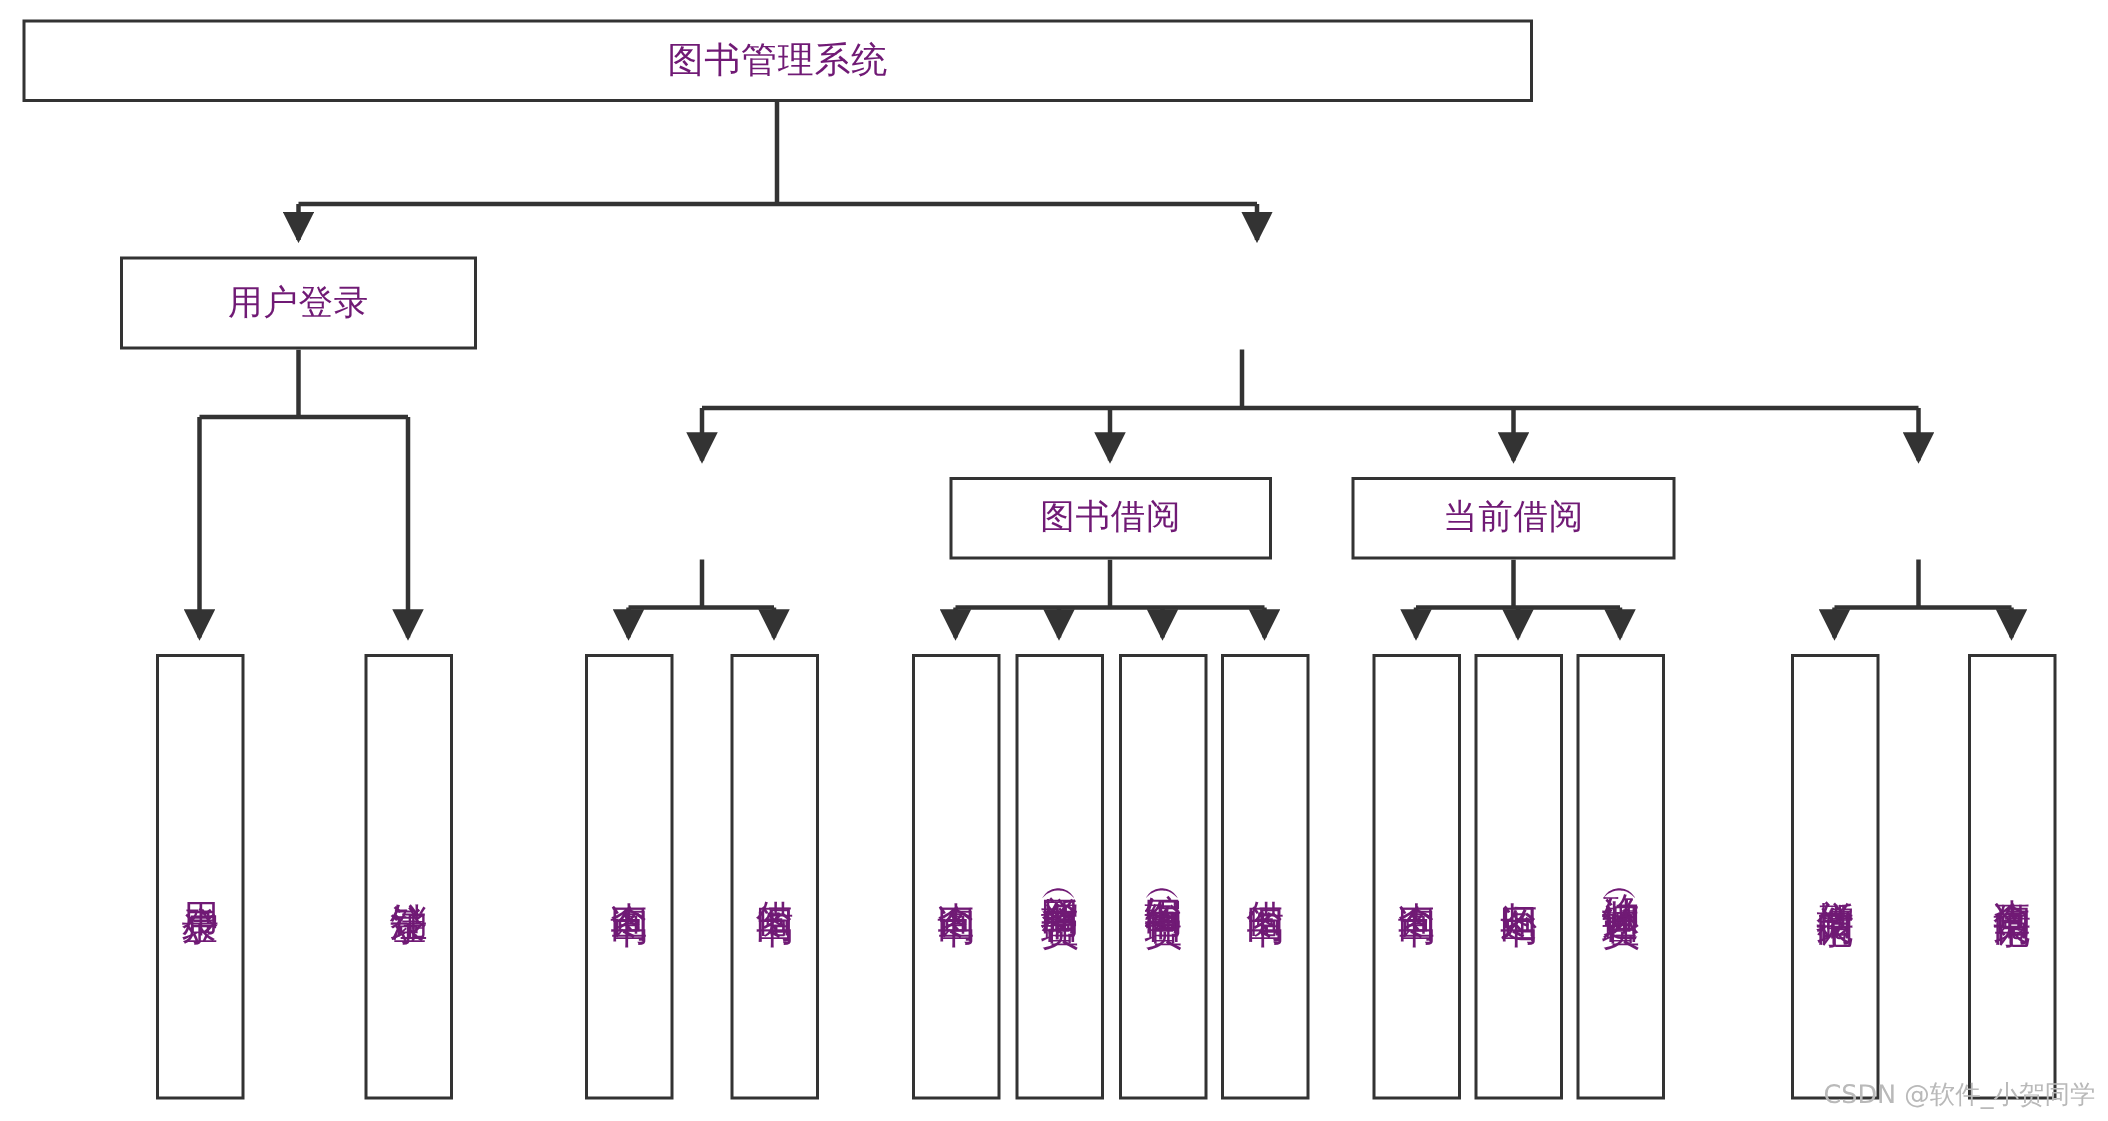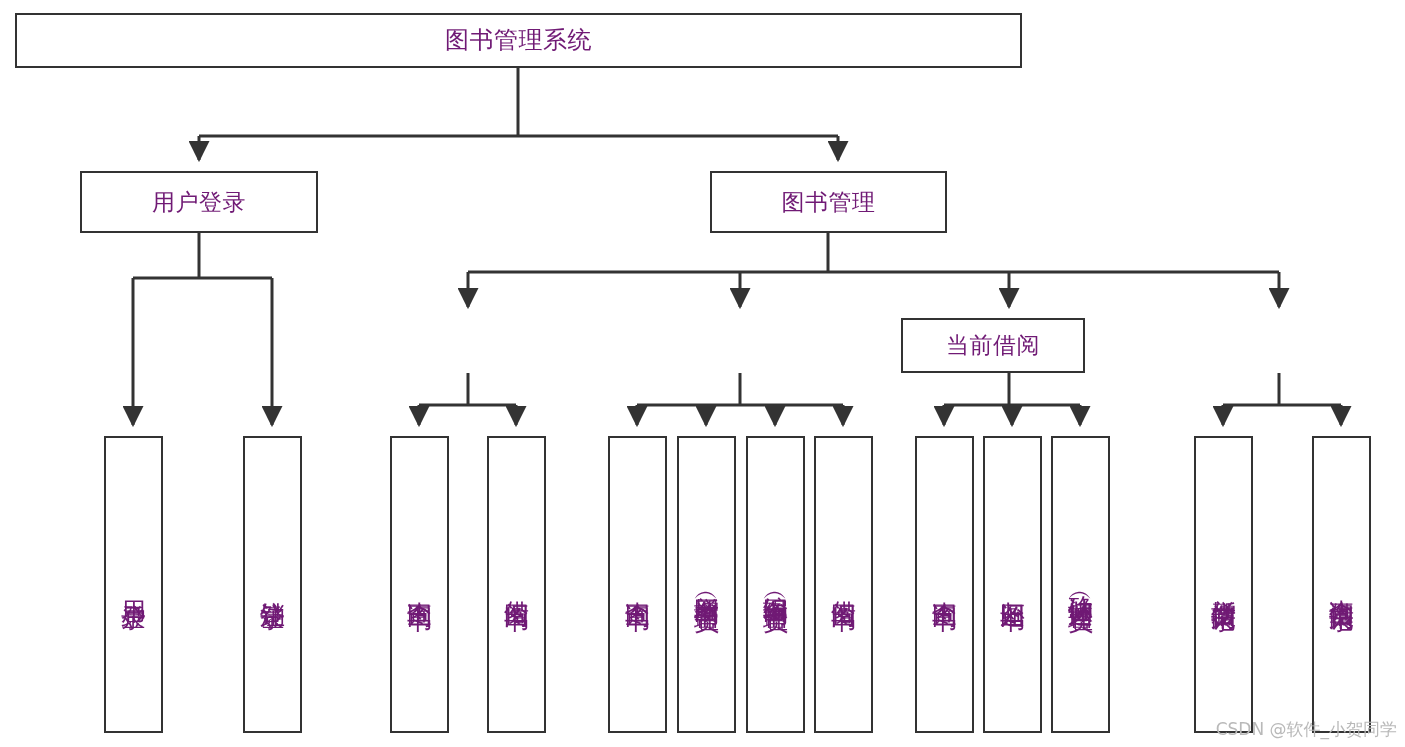--- a/index.html
+++ b/index.html
@@ -127,25 +127,25 @@
     </g>
   </svg>
 
   <div class="node h root" style="left:15px; top:13px; width:1007px; height:55px;">
     <span class="lbl">图书管理系统</span>
   </div>
 
   <div class="node h" style="left:80px; top:171px; width:238px; height:62px;">
     <span class="lbl">用户登录</span>
   </div>
-  <div class="node h" style="left:710px; top:171px; width:237px; height:62px;">
-    <span class="lbl">图书管理</span>
+
+  <div class="node h" style="left:633px; top:318px; width:215px; height:55px;">
+    <span class="lbl">图书借阅</span>
   </div>
-
-  <div class="node h" style="left:901px; top:318px; width:184px; height:55px;">
+  <div class="node h" style="left:901px; top:318px; width:216px; height:55px;font-family:Liberation Serif, serif;">
     <span class="lbl">当前借阅</span>
   </div>
 
   <div class="node v" style="left:104px; top:436px; width:59px; height:297px;">
     <span class="lbl">用户登录</span>
   </div>
   <div class="node v" style="left:243px; top:436px; width:59px; height:297px;">
     <span class="lbl">注销登录</span>
   </div>
   <div class="node v" style="left:390px; top:436px; width:59px; height:297px;">

